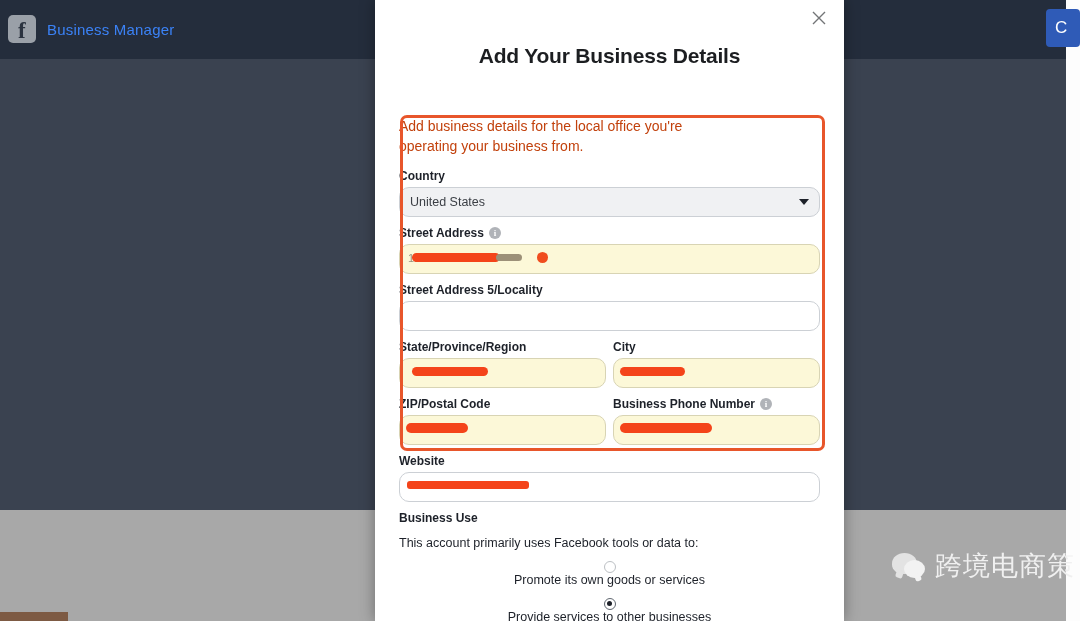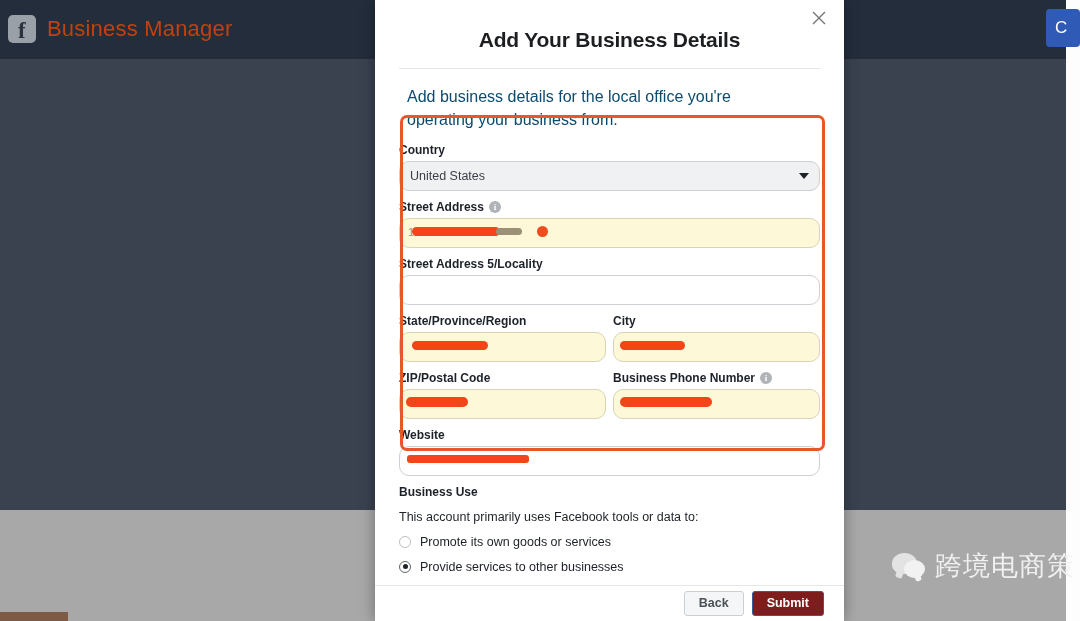--- a/index.html
+++ b/index.html
@@ -44,21 +44,21 @@
     background: #9aa0a8;
     display: flex; align-items: flex-end; justify-content: center;
     position: relative;
   }
   .fb-logo span {
     font-family: "Liberation Serif", serif;
     font-weight: 700; font-size: 23px; color: #2b3340;
     line-height: 1; position: absolute; left: 10px; top: 4px;
   }
   .fb-brand-text {
-    color: #c2410c; font-size: 22px; letter-spacing: .2px;
+    color: #3b82f6; font-size: 15px; letter-spacing: .2px;
   }
 
   .topright-btn {
     position: absolute; right: 0; top: 9px;
     width: 34px; height: 38px; border-radius: 4px;
     background: #2f5bb7; color: #ffffff;
     font-size: 17px; display: flex; align-items: center;
     justify-content: flex-start; padding-left: 9px;
     border: none;
   }
@@ -103,33 +103,33 @@
     box-shadow: 0 0 14px rgba(0,0,0,.35);
     display: flex; flex-direction: column;
   }
   .dlg-close {
     position: absolute; right: 14px; top: 7px;
     width: 22px; height: 22px; background: none; border: none;
     cursor: pointer; padding: 0;
     display: flex; align-items: center; justify-content: center;
   }
   .dlg-title {
-    margin: 0; padding: 28px 0 0 0; text-align: center;
+    margin: 16px; padding: 28px 0 0 0; text-align: center;
     font-size: 21px; font-weight: 700; color: #1c1e21;
     letter-spacing: -.2px;
   }
   .dlg-divider {
     height: 1px; background: #e4e6eb; margin: 16px 24px 0 24px;
   }
   .dlg-body {
     padding: 16px 24px 0 24px; flex: 1; position: relative;
   }
   .dlg-desc {
-    font-size: 16px; color: #0c4a6e; line-height: 1.45;
-    margin: 0 0 12px 8px; max-width: 340px;
+    font-size: 14px; color: #c2410c; line-height: 1.45;
+    margin: 0 0 12px 0; max-width: 340px;
   }
 
   
   .orange-box {
     position: absolute; left: 400px; top: 115px;
     width: 425px; height: 336px;
     border: 3px solid #e8562b; border-radius: 7px;
     pointer-events: none; z-index: 8;
   }
 
@@ -174,21 +174,21 @@
   }
 
   .section-title {
     font-size: 12px; font-weight: 700; color: #1d2129;
     margin: 4px 0 11px 0;
   }
   .radio-question {
     font-size: 12.5px; color: #1d2129; margin-bottom: 11px;
   }
   .radio-row {
-    display: flex; align-items: center; gap: 9px; margin-bottom: 11px;
+    display: flex; align-items: center; gap: 0; margin-bottom: 11px; flex-direction: column;
   }
   .radio {
     width: 12px; height: 12px; border-radius: 50%;
     border: 1px solid #bcc0c4; background: #fff; flex: none;
     position: relative;
   }
   .radio.checked { border-color: #606770; }
   .radio.checked:after {
     content: ""; position: absolute; left: 2.5px; top: 2.5px;
     width: 5px; height: 5px; border-radius: 50%; background: #1d2129;

